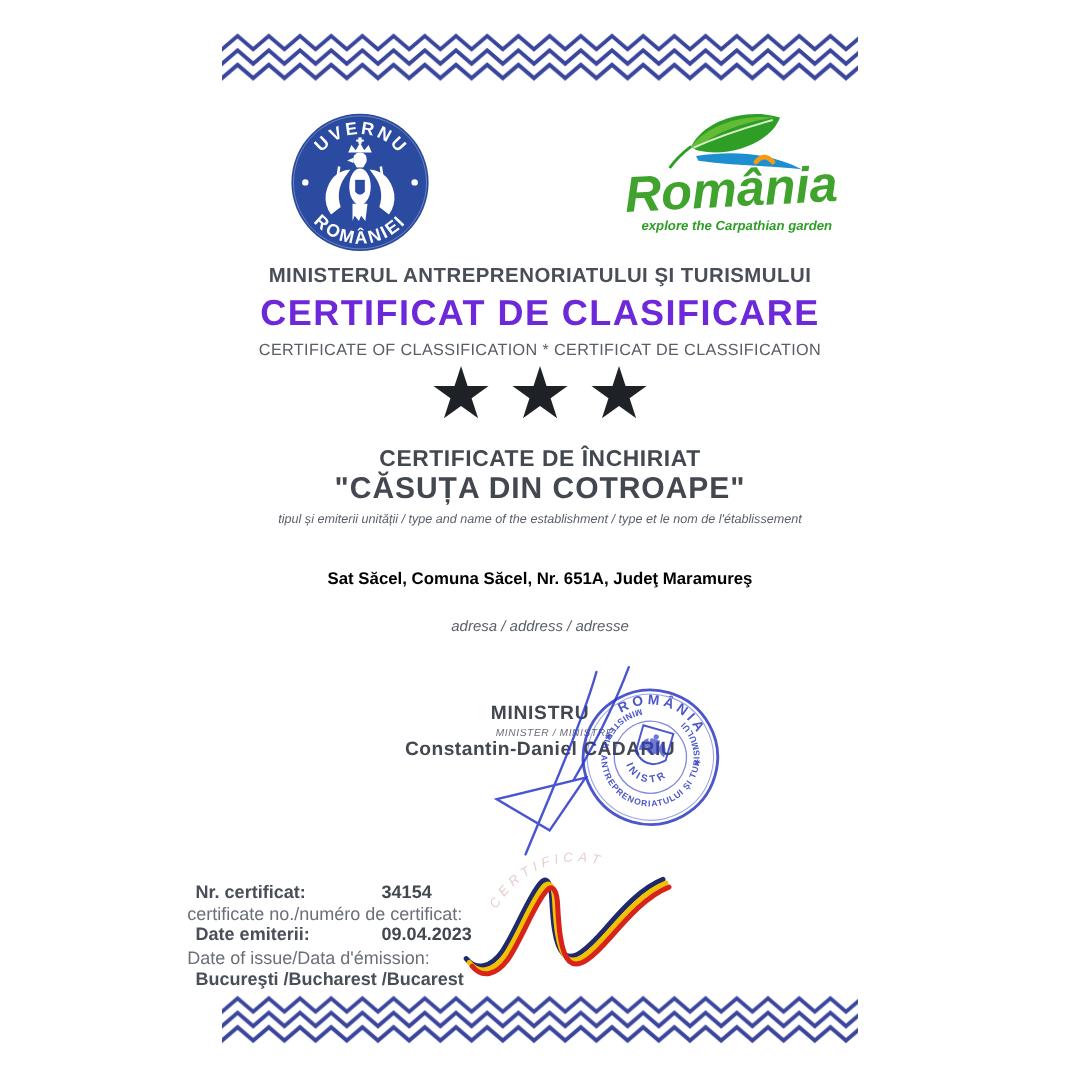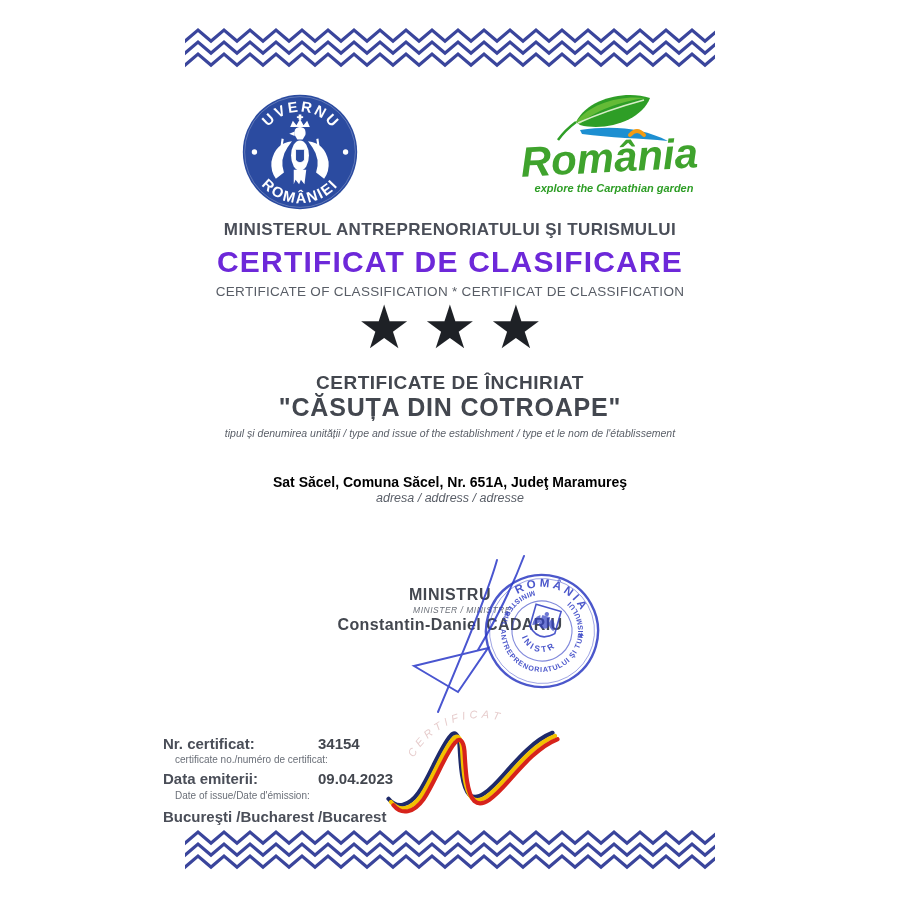--- a/index.html
+++ b/index.html
@@ -15,29 +15,29 @@
   .cert-title   { top:245px; font-size:30px; font-weight:bold; color:#6d28d9; letter-spacing:1.2px; }
   .cert-sub     { top:284px; font-size:13.5px; color:#585d66; letter-spacing:.3px;text-align:center; }
 
   .stars { top:298px; font-size:60px; color:#1e2126; letter-spacing:12px; text-indent:12px; line-height:1; }
 
   .estab-type    { top:372px; font-size:19px; font-weight:bold; color:#43474f; letter-spacing:.5px; }
   .estab-name    { top:393px; font-size:25px; font-weight:bold; color:#43474f; letter-spacing:.8px; }
   .estab-caption { top:427px; font-size:10.5px; font-style:italic; color:#5a5f68; }
 
   .addr-line    { top:474px; font-size:14px; font-weight:bold; color:#000000; }
-  .addr-caption { top:491px; font-size:12.5px; font-style:italic; color:#5a5f68; }
+  .addr-caption { top:515px; font-size:12.5px; font-style:italic; color:#5a5f68; }
 
   .minister-role    { top:586px; font-size:16px; font-weight:bold; color:#43474f; letter-spacing:.6px; }
   .minister-caption { top:605px; font-size:8.5px; font-style:italic; color:#6a6f78; letter-spacing:.5px;margin-left:12px; }
   .minister-name    { top:616px; font-size:16px; font-weight:bold; color:#43474f; letter-spacing:.4px; }
 
   .details { }
   .dt-label   { left:163px; font-size:15px; font-weight:bold; color:#4a4e58; }
-  .dt-caption { left:175px; font-size:10px; color:#6a6f78; }
+  .dt-caption { left:156px; font-size:15px; color:#6a6f78; }
   .dt-value   { left:318px; font-size:15px; font-weight:bold; color:#43474f; }
   .city-line  { left:163px; top:808px; font-size:15px; font-weight:bold; color:#4a4e58; }
 
   svg text { font-family:"Liberation Sans", sans-serif; }
 </style>
 </head>
 <body>
 
 <div class="page">
 
@@ -98,21 +98,21 @@
   </svg>
 
   <div class="abs ctr ministry-line">MINISTERUL ANTREPRENORIATULUI ŞI TURISMULUI</div>
   <div class="abs ctr cert-title">CERTIFICAT DE CLASIFICARE</div>
   <div class="abs ctr cert-sub">CERTIFICATE OF CLASSIFICATION * CERTIFICAT DE CLASSIFICATION</div>
 
   <div class="abs ctr stars">★★★</div>
 
   <div class="abs ctr estab-type">CERTIFICATE DE ÎNCHIRIAT</div>
   <div class="abs ctr estab-name">"CĂSUȚA DIN COTROAPE"</div>
-  <div class="abs ctr estab-caption">tipul și denumirea unității / type and issue of the establishment / type et le nom de l'établissement</div>
+  <div class="abs ctr estab-caption">tipul și emiterii unității / type and name of the establishment / type et le nom de l'établissement</div>
 
   <div class="abs ctr addr-line">Sat Săcel, Comuna Săcel, Nr. 651A, Judeţ Maramureş</div>
   <div class="abs ctr addr-caption">adresa / address / adresse</div>
 
   <div class="abs ctr minister-role">MINISTRU</div>
   <div class="abs ctr minister-caption">MINISTER / MINISTRE</div>
   <div class="abs ctr minister-name">Constantin-Daniel CADARIU</div>
 
   <svg class="abs" style="left:462px; top:551px" width="160" height="160" viewBox="0 0 160 160">
     <defs>
@@ -153,22 +153,22 @@
       <path d="M 144 8 C 132 40, 112 78, 98 102"></path>
       <path d="M 34 118 L 108 100 L 78 144 Z"></path>
     </g>
   </svg>
 
   <div class="details">
     <div class="abs dt-label" style="top:735px">Nr. certificat:</div>
     <div class="abs dt-caption" style="top:754px">certificate no./numéro de certificat:</div>
     <div class="abs dt-value" style="top:735px">34154</div>
 
-    <div class="abs dt-label" style="top:770px">Data emiterii:</div>
-    <div class="abs dt-caption" style="top:790px">Date of issue/Date d'émission:</div>
+    <div class="abs dt-label" style="top:770px">Date emiterii:</div>
+    <div class="abs dt-caption" style="top:790px">Date of issue/Data d'émission:</div>
     <div class="abs dt-value" style="top:770px">09.04.2023</div>
 
     <div class="abs city-line">Bucureşti /Bucharest /Bucarest</div>
   </div>
 
   <svg class="abs" style="left:385px; top:698px" width="225" height="140" viewBox="0 0 225 140">
     <defs>
       <path id="ribbonPath" d="M 6 104 C 14 114, 26 112, 36 98 C 47 82, 58 52, 68 41 C 72 36, 76 39, 77 50 C 78 68, 79 92, 87 100 C 95 107, 107 96, 122 79 C 136 63, 152 45, 170 38"></path>
       <path id="wmArc" d="M 24.5 69.3 A 75 75 0 0 1 132.5 30"></path>
     </defs>

